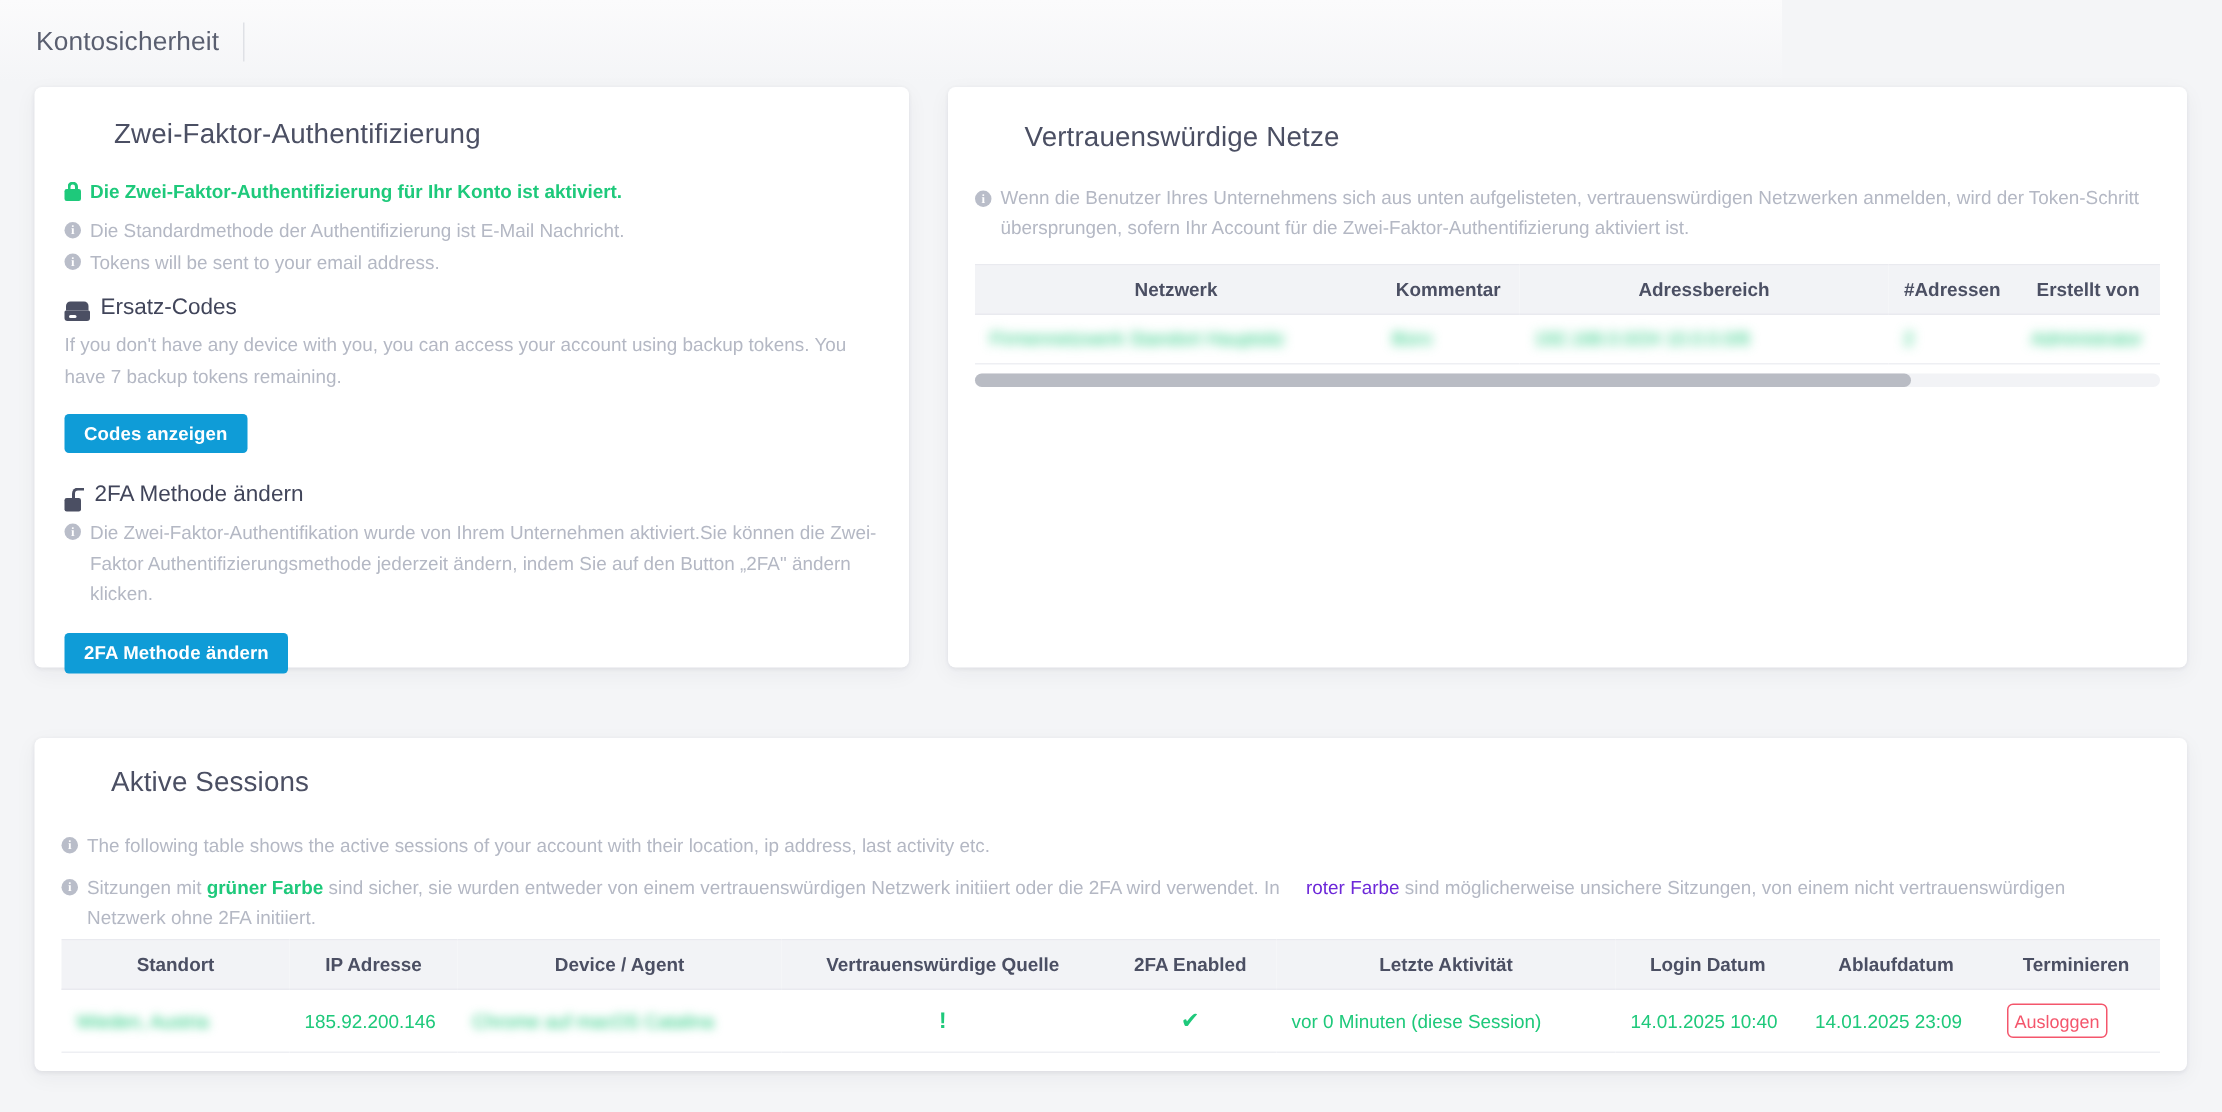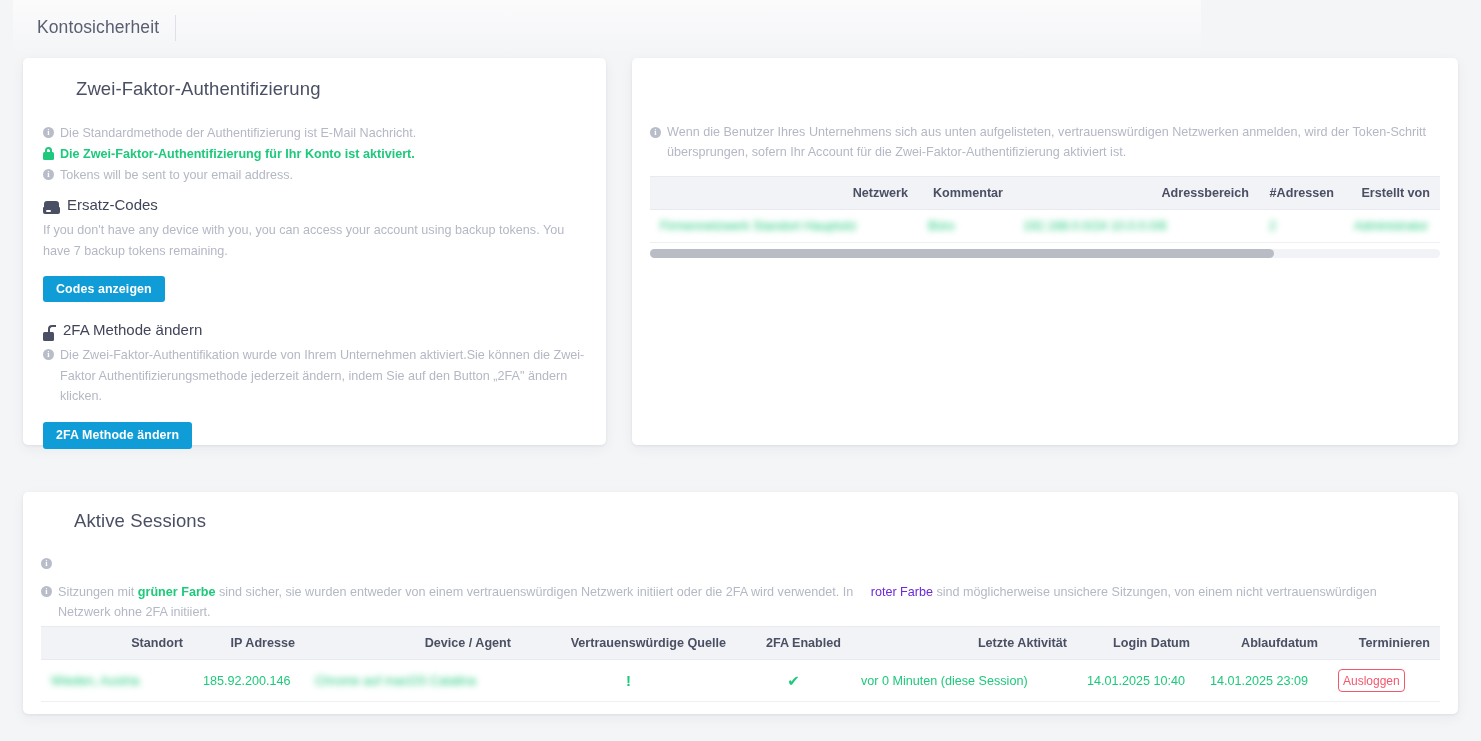--- a/index.html
+++ b/index.html
@@ -14,21 +14,20 @@
   }
   .page { position: relative; width: 1481px; height: 741px; }
 
   
   .breadcrumb {
     position: absolute; left: 0; top: 0;
     width: 1188px; height: 55px;
     display: flex; align-items: center;
     padding-left: 24px;
     background: linear-gradient(180deg,#fbfbfc 0%, #f4f5f7 100%);
-    margin-left: 13px;
   }
   .breadcrumb-title {
     font-size: 17.5px; color: #5a5f70; letter-spacing: .1px;
     font-weight: 400;
   }
   .breadcrumb-sep {
     width: 1px; height: 26px; background: #dfe1e6;
     margin-left: 16px;
   }
 
@@ -143,21 +142,21 @@
   }
 
   
   table.grid {
     width: 100%; border-collapse: collapse;
     font-size: 12.6px;
   }
   table.grid thead th {
     background: #f2f3f6;
     color: #4b4f63; font-weight: 700;
-    text-align: right;
+    text-align: center;
     padding: 9px 10px;
     white-space: nowrap;
     border-top: 1px solid #e9eaef;
     border-bottom: 1px solid #e9eaef;
   }
   table.grid tbody td {
     padding: 9px 10px;
     color: #1ec97b;
     white-space: nowrap;
     border-bottom: 1px solid #eeeff3;
@@ -199,32 +198,32 @@
 
   <div class="breadcrumb">
     <span class="breadcrumb-title">Kontosicherheit</span>
     <span class="breadcrumb-sep"></span>
   </div>
 
   <div class="card" id="card-2fa">
     <div class="card-title">Zwei-Faktor-Authentifizierung</div>
 
     <div style="position:absolute; left:20px; top:60px; width:548px;">
-
-      <div class="line muted" style="margin-top:5px;">
-        <span class="icon-info"></span>
-        <span>Die Standardmethode der Authentifizierung ist E-Mail Nachricht.</span>
-      </div>
 
       <div class="line green strongish">
         <span class="icon-lock">
           <span class="shackle"></span>
             <span class="body"></span>
         </span>
         <span>Die Zwei-Faktor-Authentifizierung für Ihr Konto ist aktiviert.</span>
+      </div>
+
+      <div class="line muted" style="margin-top:5px;">
+        <span class="icon-info"></span>
+        <span>Die Standardmethode der Authentifizierung ist E-Mail Nachricht.</span>
       </div>
 
       <div class="line muted" style="margin-top:0px;">
         <span class="icon-info"></span>
         <span>Tokens will be sent to your email address.</span>
       </div>
 
       
       <div class="sub-head" style="margin-top:10px;">
         <span class="icon-save">
@@ -251,20 +250,21 @@
       <div class="line muted" style="margin-top:7px; width:545px; line-height:20.5px;">
         <span class="icon-info"></span>
         <span>Die Zwei-Faktor-Authentifikation wurde von Ihrem Unternehmen aktiviert.Sie können die Zwei-Faktor Authentifizierungsmethode jederzeit ändern, indem Sie auf den Button „2FA" ändern klicken.</span>
       </div>
 
       <button class="btn-primary" style="margin-top:15px; height:27px;">2FA Methode ändern</button>
     </div>
   </div>
 
   <div class="card" id="card-networks">
+    <div class="card-title">Vertrauenswürdige Netze</div>
 
     <div class="line muted" style="position:absolute; left:18px; top:65px; width:790px; line-height:19.5px;justify-content:flex-end;">
       <span class="icon-info"></span>
       <span>Wenn die Benutzer Ihres Unternehmens sich aus unten aufgelisteten, vertrauenswürdigen Netzwerken anmelden, wird der Token-Schritt übersprungen, sofern Ihr Account für die Zwei-Faktor-Authentifizierung aktiviert ist.</span>
     </div>
 
     <div class="net-table-wrap">
       <table class="grid">
         <thead>
           <tr>
@@ -289,20 +289,21 @@
         <div class="scrollbar-thumb" style="width: 79%;"></div>
       </div>
     </div>
   </div>
 
   <div class="card" id="card-sessions">
     <div class="card-title">Aktive Sessions</div>
 
     <div class="line muted" style="position:absolute; left:18px; top:62px; width:1390px;">
       <span class="icon-info"></span>
+      <span>The following table shows the active sessions of your account with their location, ip address, last activity etc.</span>
     </div>
 
     <div class="line muted" style="position:absolute; left:18px; top:90px; width:1380px; line-height:20px;">
       <span class="icon-info"></span>
       <span><span>Sitzungen mit </span><span class="green strongish">grüner Farbe</span><span> sind sicher, sie wurden entweder von einem vertrauenswürdigen Netzwerk initiiert oder die 2FA wird verwendet. In </span><span class="red">roter Farbe</span><span> sind möglicherweise unsichere Sitzungen, von einem nicht vertrauenswürdigen Netzwerk ohne 2FA initiiert.</span></span>
     </div>
 
     <div class="sess-table-wrap">
       <table class="grid">
         <thead>

